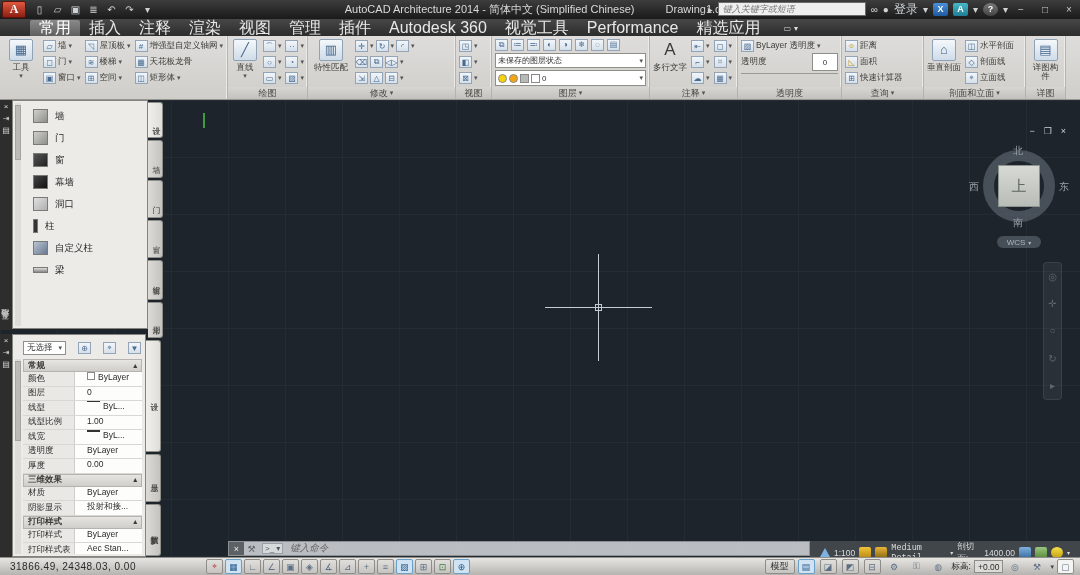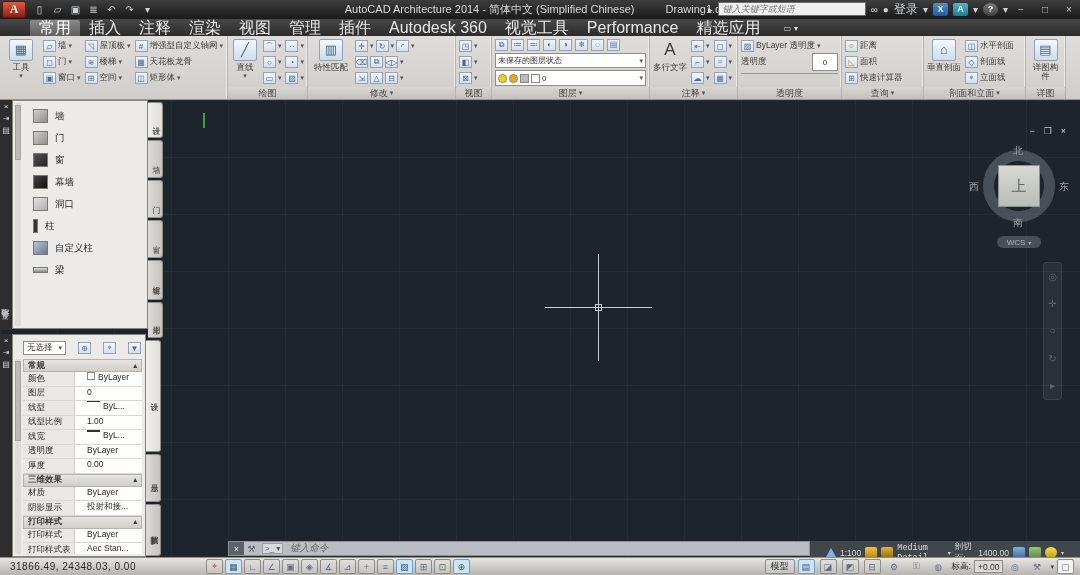--- a/index.html
+++ b/index.html
@@ -124,21 +124,21 @@
   .cmdbar { position:absolute; left:228px; top:441px; width:582px; height:15px; z-index:7;
     background:rgba(200,204,207,0.92); border:1px solid #8d9194; display:flex; align-items:center; }
   .cmdx { width:15px; height:100%; background:#5c6165; color:#eee; font-size:9px; display:flex; align-items:center; justify-content:center; }
   .cmdw { width:15px; color:#5c6165; font-size:9px; text-align:center; }
   .cmdchip { height:11px; border:1px solid #9aa0a4; background:#d7dadc; font-size:8px; color:#555;
     display:flex; align-items:center; padding:0 2px; margin:0 3px; gap:2px; }
   .cmdprompt { font-size:9.5px; font-style:italic; color:#666; margin-left:4px; }
 
   
   .dstatus { position:absolute; left:810px; top:441px; width:270px; height:23px; z-index:7;
-    background:#41464b; display:flex; align-items:center; gap:4px; padding:0 16px; color:#dcdcdc; font-size:8.5px; }
+    background:#41464b; display:flex; align-items:center; gap:4px; padding:0 10px; color:#dcdcdc; font-size:8.5px; }
   .dsico { width:12px; height:11px; border-radius:2px; flex:none; }
   .tri { width:0; height:0; border-left:5px solid transparent; border-right:5px solid transparent; border-bottom:9px solid #7fb2e0; }
 
   
   .statusbar { position:absolute; left:0; top:557px; width:1080px; height:18px;
     background:linear-gradient(#e6e5e2,#b5b4b1); border-top:1px solid #8f8e8b; z-index:50;
     display:flex; align-items:center; font-size:10px; color:#2a2a28; }
   .coords { margin-left:10px; width:196px; letter-spacing:0.5px; font-size:10px; }
   .tgl { width:17px; height:15px; margin-right:2px; border:1px solid #8e8d8a; border-radius:2px;
     background:linear-gradient(#e0dfdc,#c5c4c1); color:#5d6f84; font-size:9px;

